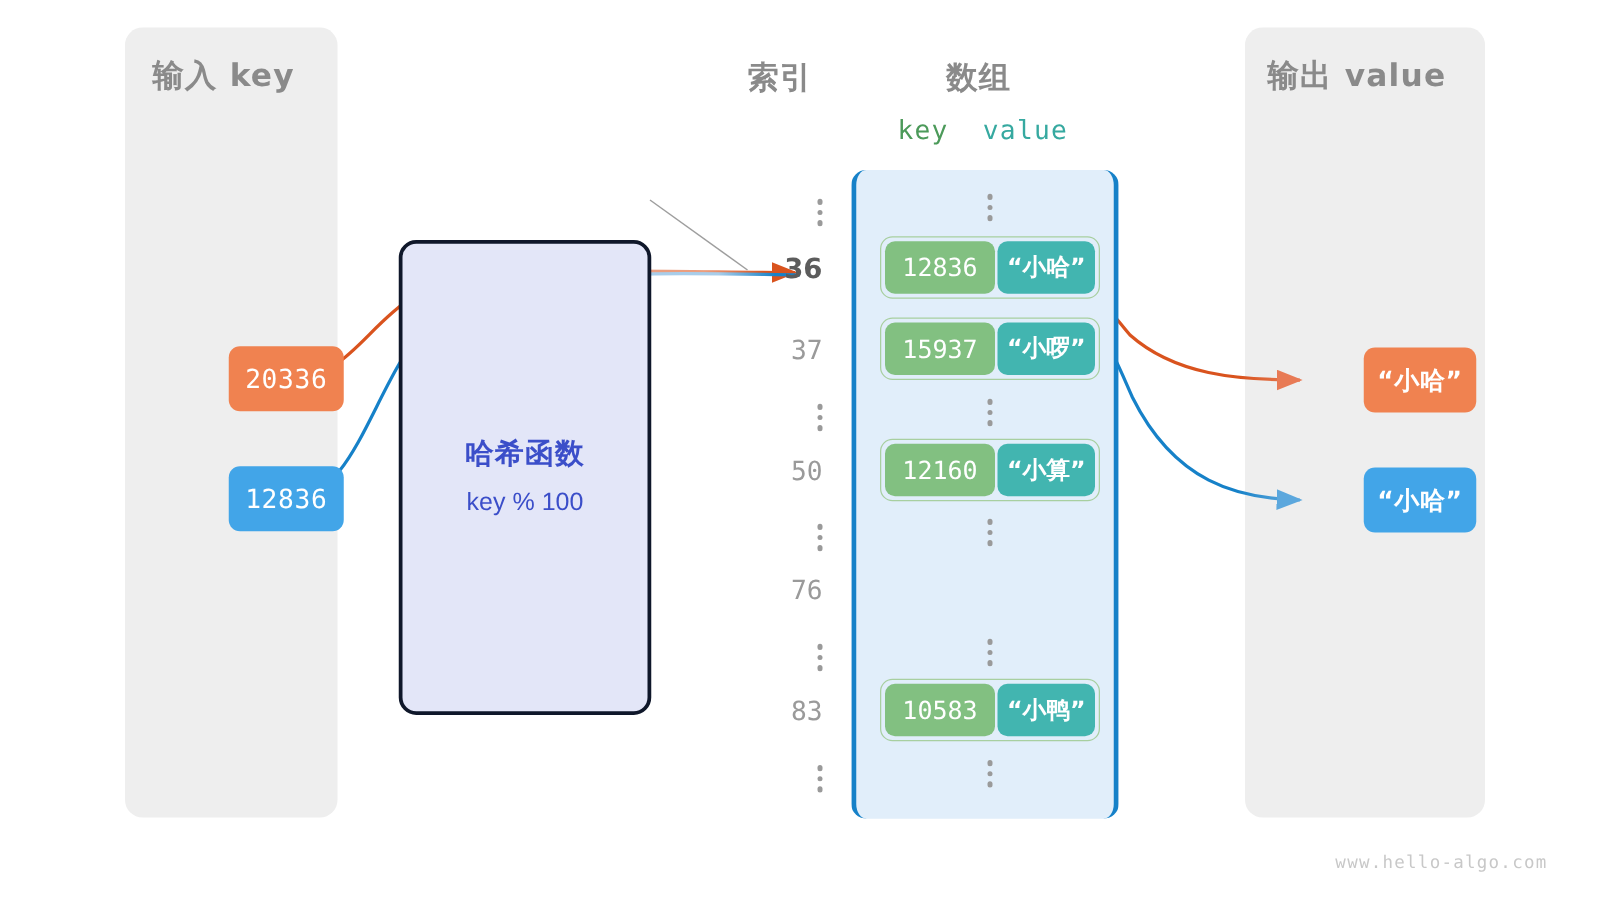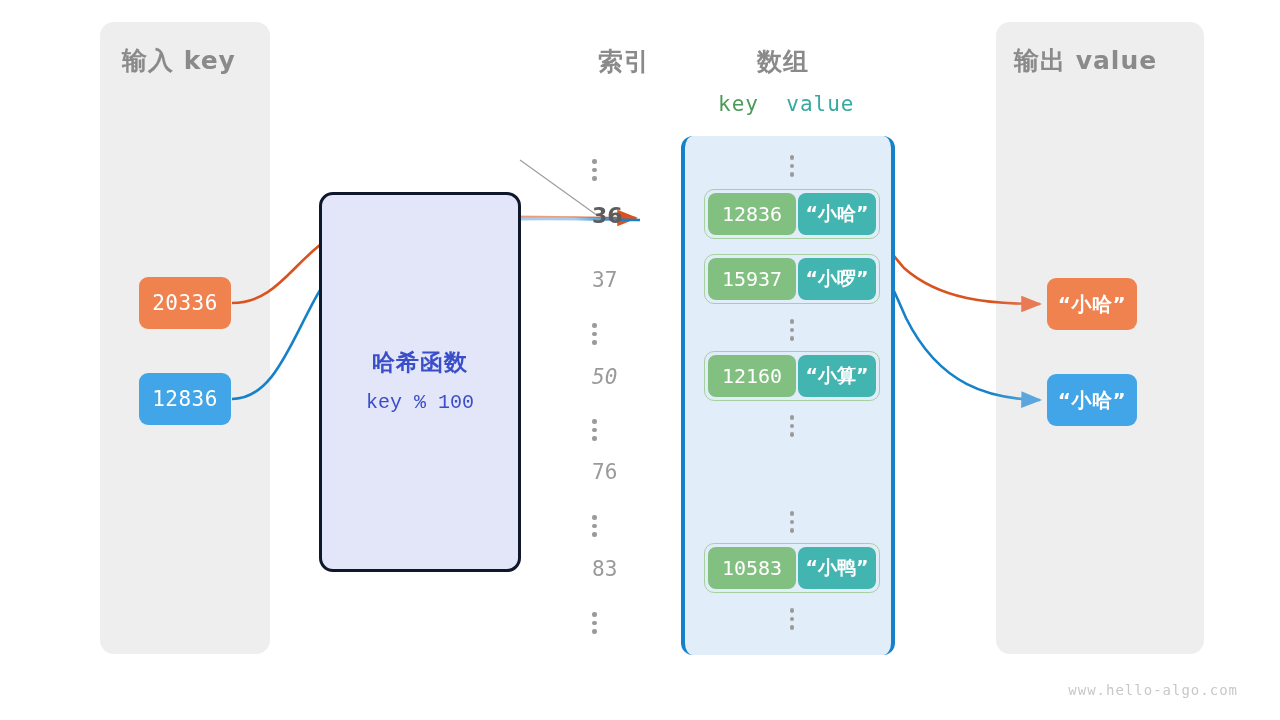--- a/index.html
+++ b/index.html
@@ -21,21 +21,21 @@
     height: 720px;
   }
 
   
   .panel {
     position: absolute;
     background: #eeeeee;
     border-radius: 14px;
   }
   #input-panel  { left: 100px; top: 22px; width: 170px; height: 632px; }
-  #output-panel { left: 996px; top: 22px; width: 208px; height: 632px; }
+  #output-panel { left: 996px; top: 22px; width: 192px; height: 632px; }
 
   .panel-title {
     position: absolute;
     top: 22px;
     font-size: 25px;
     font-weight: bold;
     color: #8a8a8a;
     white-space: nowrap;
     letter-spacing: 1px;
   }
@@ -46,20 +46,21 @@
   .pill {
     position: absolute;
     border-radius: 9px;
     color: #ffffff;
     display: flex;
     align-items: center;
     justify-content: center;
     font-size: 21px;
     font-family: "DejaVu Sans Mono", "Liberation Mono", monospace;
     letter-spacing: 0.5px;
+    margin-left: 44px;
   }
   .pill.orange { background: #f08250; }
   .pill.blue   { background: #42a5e8; }
   .pill.cjk    { font-family: "DejaVu Sans", "Liberation Sans", sans-serif; font-weight: bold; font-size: 20px; }
 
   #key-a { left: 139px; top: 277px; width: 92px; height: 52px; }
   #key-b { left: 139px; top: 373px; width: 92px; height: 52px; }
   #val-a { left: 1047px; top: 278px; width: 90px; height: 52px; }
   #val-b { left: 1047px; top: 374px; width: 90px; height: 52px; }
 
@@ -83,21 +84,21 @@
     color: #3b4ec9;
     letter-spacing: 1px;
   }
   #hash-formula {
     position: absolute;
     left: 0; right: 0;
     top: 196px;
     text-align: center;
     font-size: 20px;
     color: #3b4ec9;
-    font-family: Liberation Mono, monospace;
+    font-family: Liberation Sans, sans-serif;
   }
 
   
   #collision-badge {
     position: absolute;
     left: 442px; top: 111px;
     width: 150px; height: 48px;
     background: #fbdedc;
     border-radius: 9px;
     display: flex;
@@ -134,21 +135,21 @@
 
   
   #index-col {
     position: absolute;
     left: 592px; top: 140px;
     width: 66px; height: 510px;
   }
   .idx-row {
     position: absolute;
     left: 0; width: 66px;
-    text-align: left;
+    text-align: right;
     color: #9a9a9a;
     font-size: 21px;
     font-family: "DejaVu Sans Mono", "Liberation Mono", monospace;
   }
   .idx-row.active {
     color: #5c5c5c;
     font-weight: bold;
     font-family: "DejaVu Sans", "Liberation Sans", sans-serif;
     font-size: 22px;
   }
@@ -319,21 +320,21 @@
   <div class="col-title" id="arr-title">数组</div>
   <div id="kv-header">
     <span class="k">key</span>&nbsp;&nbsp;<span class="v">value</span>
   </div>
 
   <div id="index-col">
       <div class="idx-row" style="top: 19px;"><span class="vdots"><i></i><i></i><i></i></span></div>
       <div class="idx-row active" style="top: 63px;">36</div>
       <div class="idx-row" style="top: 128px;">37</div>
       <div class="idx-row" style="top: 183px;"><span class="vdots"><i></i><i></i><i></i></span></div>
-      <div class="idx-row" style="top: 225px; font-style: italic;">50</div>
+      <div class="idx-row" style="top: 225px;">50</div>
       <div class="idx-row" style="top: 279px;"><span class="vdots"><i></i><i></i><i></i></span></div>
       <div class="idx-row" style="top: 320px;">76</div>
       <div class="idx-row" style="top: 375px;"><span class="vdots"><i></i><i></i><i></i></span></div>
       <div class="idx-row" style="top: 417px;">83</div>
       <div class="idx-row" style="top: 472px;"><span class="vdots"><i></i><i></i><i></i></span></div>
     </div>
 
   <div id="array-box">
       <div class="arr-dots" style="top: 19px;"><span class="vdots"><i></i><i></i><i></i></span></div>
       <div class="bucket" style="top: 53px;">

